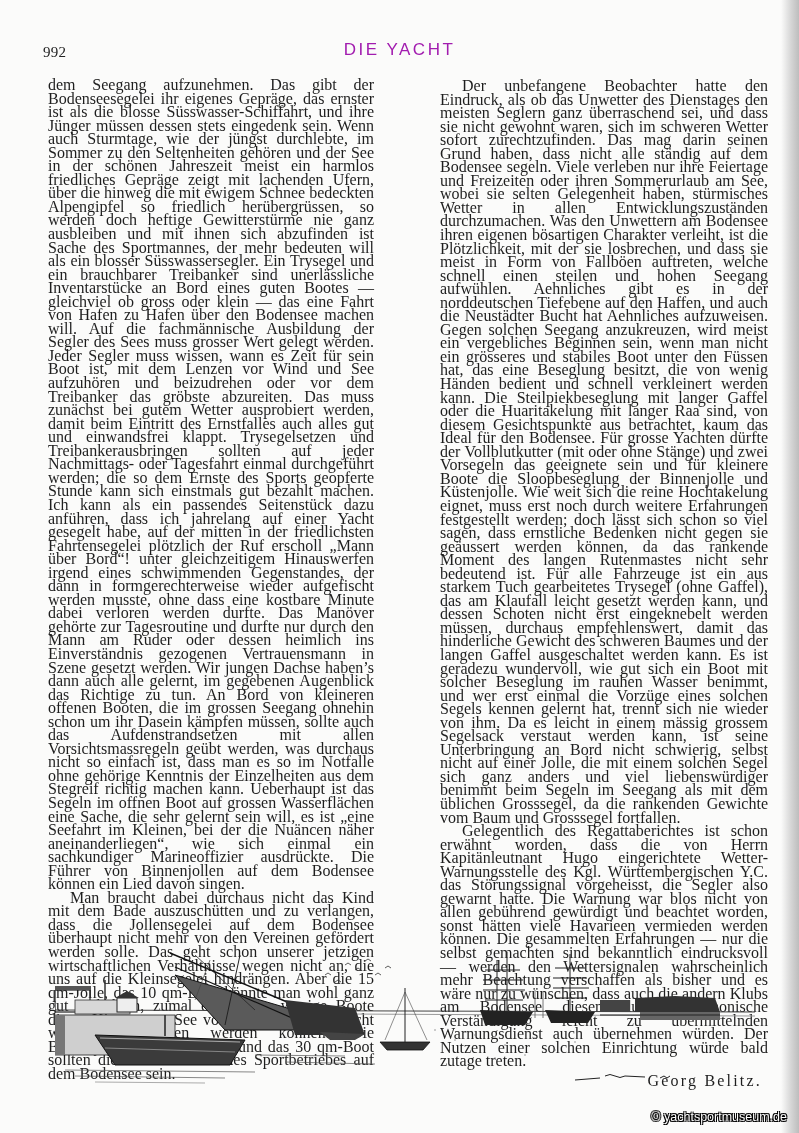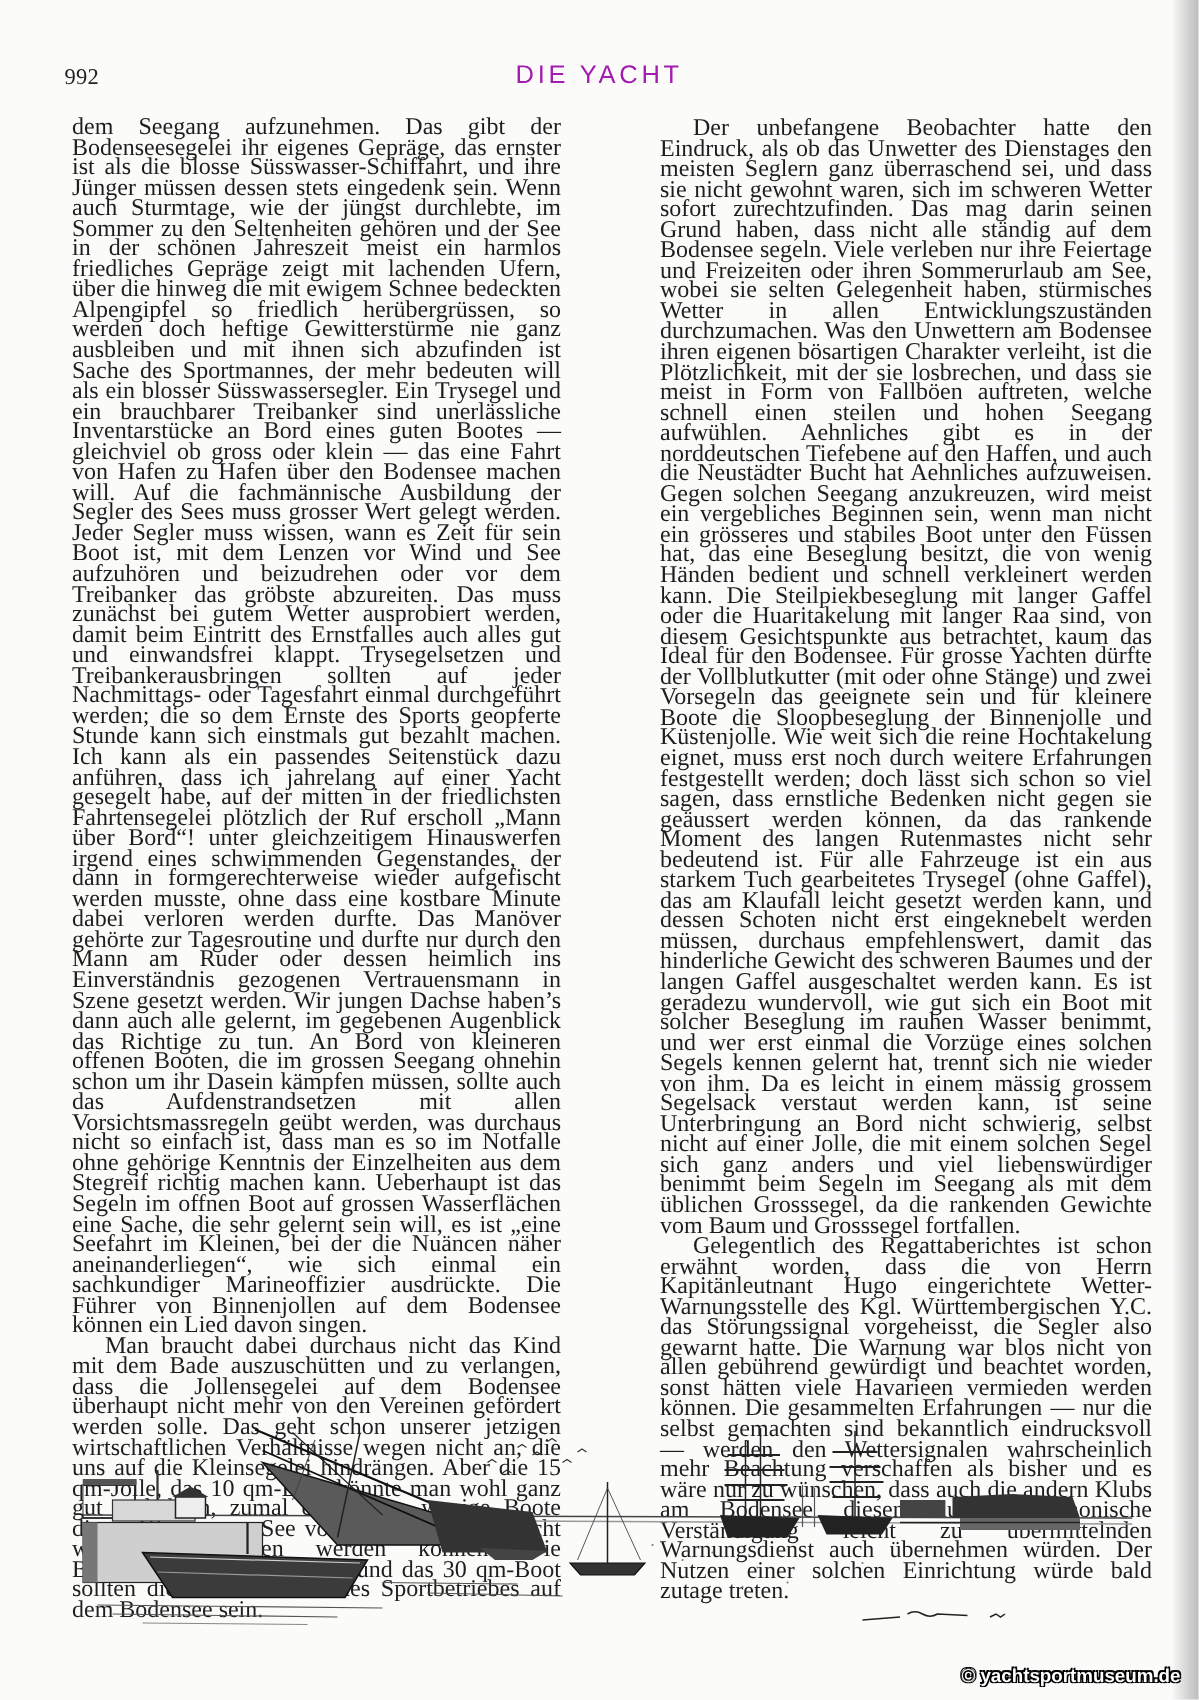--- a/index.html
+++ b/index.html
@@ -34,40 +34,41 @@
   .column p.first-right { text-indent: 22px; }
   .signature {
     text-align: right; letter-spacing: 2.2px; margin-top: 6px; padding-right: 6px;
   }
   .illustration {
     position: absolute; left: 55px; top: 930px; width: 700px; height: 180px;
   }
   .watermark {
     position: absolute; right: 12px; top: 1110px;
     font-family: "Liberation Sans", "DejaVu Sans", sans-serif;
-    font-size: 12.5px; font-weight: bold; color: #fff;
+    font-size: 12.5px; font-weight: normal; color: #fff;
     text-shadow: 0 0 1px #000, 0 0 1px #000, 1px 1px 0 #000, -1px -1px 0 #000, 1px -1px 0 #000, -1px 1px 0 #000;
   }
 </style>
 </head>
 <body>
 
 <div class="gutter-shadow"></div>
 
 <div class="page-number">992</div>
 <div class="running-head">DIE YACHT</div>
 
 <div class="column col-left">
   <p>dem Seegang aufzunehmen. Das gibt der Bodenseesegelei ihr eigenes Gepräge, das ernster ist als die blosse Süsswasser-Schiffahrt, und ihre Jünger müssen dessen stets eingedenk sein. Wenn auch Sturmtage, wie der jüngst durchlebte, im Sommer zu den Seltenheiten gehören und der See in der schönen Jahreszeit meist ein harmlos friedliches Gepräge zeigt mit lachenden Ufern, über die hinweg die mit ewigem Schnee bedeckten Alpengipfel so friedlich herübergrüssen, so werden doch heftige Gewitterstürme nie ganz ausbleiben und mit ihnen sich abzufinden ist Sache des Sportmannes, der mehr bedeuten will als ein blosser Süsswassersegler. Ein Trysegel und ein brauchbarer Treibanker sind unerlässliche Inventarstücke an Bord eines guten Bootes — gleichviel ob gross oder klein — das eine Fahrt von Hafen zu Hafen über den Bodensee machen will. Auf die fachmännische Ausbildung der Segler des Sees muss grosser Wert gelegt werden. Jeder Segler muss wissen, wann es Zeit für sein Boot ist, mit dem Lenzen vor Wind und See aufzuhören und beizudrehen oder vor dem Treibanker das gröbste abzureiten. Das muss zunächst bei gutem Wetter ausprobiert werden, damit beim Eintritt des Ernstfalles auch alles gut und einwandsfrei klappt. Trysegelsetzen und Treibankerausbringen sollten auf jeder Nachmittags- oder Tagesfahrt einmal durchgeführt werden; die so dem Ernste des Sports geopferte Stunde kann sich einstmals gut bezahlt machen. Ich kann als ein passendes Seitenstück dazu anführen, dass ich jahrelang auf einer Yacht gesegelt habe, auf der mitten in der friedlichsten Fahrtensegelei plötzlich der Ruf erscholl „Mann über Bord“! unter gleichzeitigem Hinauswerfen irgend eines schwimmenden Gegenstandes, der dann in formgerechterweise wieder aufgefischt werden musste, ohne dass eine kostbare Minute dabei verloren werden durfte. Das Manöver gehörte zur Tagesroutine und durfte nur durch den Mann am Ruder oder dessen heimlich ins Einverständnis gezogenen Vertrauensmann in Szene gesetzt werden. Wir jungen Dachse haben’s dann auch alle gelernt, im gegebenen Augenblick das Richtige zu tun. An Bord von kleineren offenen Booten, die im grossen Seegang ohnehin schon um ihr Dasein kämpfen müssen, sollte auch das Aufdenstrandsetzen mit allen Vorsichtsmassregeln geübt werden, was durchaus nicht so einfach ist, dass man es so im Notfalle ohne gehörige Kenntnis der Einzelheiten aus dem Stegreif richtig machen kann. Ueberhaupt ist das Segeln im offnen Boot auf grossen Wasserflächen eine Sache, die sehr gelernt sein will, es ist „eine Seefahrt im Kleinen, bei der die Nuäncen näher aneinanderliegen“, wie sich einmal ein sachkundiger Marineoffizier ausdrückte. Die Führer von Binnenjollen auf dem Bodensee können ein Lied davon singen.</p>
   <p class="indent">Man braucht dabei durchaus nicht das Kind mit dem Bade auszuschütten und zu verlangen, dass die Jollensegelei auf dem Bodensee überhaupt nicht mehr von den Vereinen gefördert werden solle. Das geht schon unserer jetzigen wirtschaftlichen Verhältnisse wegen nicht an, die uns auf die Kleinsegelei hindrängen. Aber die 15 qm-Jolle, das 10 qm-Boot könnte man wohl ganz gut entbehren, zumal erst einige wenige Boote dieser Klassen am See vorhanden sind, die leicht wieder abgestossen werden können. Die Binnenjolle, die Küstenjolle und das 30 qm-Boot sollten die untere Grenze des Sportbetriebes auf dem Bodensee sein.</p>
 </div>
 
 <div class="column col-right">
   <p class="first-right">Der unbefangene Beobachter hatte den Eindruck, als ob das Unwetter des Dienstages den meisten Seglern ganz überraschend sei, und dass sie nicht gewohnt waren, sich im schweren Wetter sofort zurechtzufinden. Das mag darin seinen Grund haben, dass nicht alle ständig auf dem Bodensee segeln. Viele verleben nur ihre Feiertage und Freizeiten oder ihren Sommerurlaub am See, wobei sie selten Gelegenheit haben, stürmisches Wetter in allen Entwicklungszuständen durchzumachen. Was den Unwettern am Bodensee ihren eigenen bösartigen Charakter verleiht, ist die Plötzlichkeit, mit der sie losbrechen, und dass sie meist in Form von Fallböen auftreten, welche schnell einen steilen und hohen Seegang aufwühlen. Aehnliches gibt es in der norddeutschen Tiefebene auf den Haffen, und auch die Neustädter Bucht hat Aehnliches aufzuweisen. Gegen solchen Seegang anzukreuzen, wird meist ein vergebliches Beginnen sein, wenn man nicht ein grösseres und stabiles Boot unter den Füssen hat, das eine Beseglung besitzt, die von wenig Händen bedient und schnell verkleinert werden kann. Die Steilpiekbeseglung mit langer Gaffel oder die Huaritakelung mit langer Raa sind, von diesem Gesichtspunkte aus betrachtet, kaum das Ideal für den Bodensee. Für grosse Yachten dürfte der Vollblutkutter (mit oder ohne Stänge) und zwei Vorsegeln das geeignete sein und für kleinere Boote die Sloopbeseglung der Binnenjolle und Küstenjolle. Wie weit sich die reine Hochtakelung eignet, muss erst noch durch weitere Erfahrungen festgestellt werden; doch lässt sich schon so viel sagen, dass ernstliche Bedenken nicht gegen sie geäussert werden können, da das rankende Moment des langen Rutenmastes nicht sehr bedeutend ist. Für alle Fahrzeuge ist ein aus starkem Tuch gearbeitetes Trysegel (ohne Gaffel), das am Klaufall leicht gesetzt werden kann, und dessen Schoten nicht erst eingeknebelt werden müssen, durchaus empfehlenswert, damit das hinderliche Gewicht des schweren Baumes und der langen Gaffel ausgeschaltet werden kann. Es ist geradezu wundervoll, wie gut sich ein Boot mit solcher Beseglung im rauhen Wasser benimmt, und wer erst einmal die Vorzüge eines solchen Segels kennen gelernt hat, trennt sich nie wieder von ihm. Da es leicht in einem mässig grossem Segelsack verstaut werden kann, ist seine Unterbringung an Bord nicht schwierig, selbst nicht auf einer Jolle, die mit einem solchen Segel sich ganz anders und viel liebenswürdiger benimmt beim Segeln im Seegang als mit dem üblichen Grosssegel, da die rankenden Gewichte vom Baum und Grosssegel fortfallen.</p>
   <p class="indent">Gelegentlich des Regattaberichtes ist schon erwähnt worden, dass die von Herrn Kapitänleutnant Hugo eingerichtete Wetter-Warnungsstelle des Kgl. Württembergischen Y.C. das Störungssignal vorgeheisst, die Segler also gewarnt hatte. Die Warnung war blos nicht von allen gebührend gewürdigt und beachtet worden, sonst hätten viele Havarieen vermieden werden können. Die gesammelten Erfahrungen — nur die selbst gemachten sind bekanntlich eindrucksvoll — werden den Wettersignalen wahrscheinlich mehr Beachtung verschaffen als bisher und es wäre nur zu wünschen, dass auch die andern Klubs am Bodensee diesen durch telephonische Verständigung leicht zu übermittelnden Warnungsdienst auch übernehmen würden. Der Nutzen einer solchen Einrichtung würde bald zutage treten.</p>
+  <div class="signature">Georg Belitz.</div>
 </div>
 
 <svg class="illustration" viewBox="0 0 700 180">
   <g stroke="#333" stroke-width="0.8" fill="none">
     <path d="M290 35 l3 -2 l3 2"></path>
       <path d="M300 40 l3 -2 l3 2"></path>
       <path d="M310 31 l3 -2 l3 2"></path>
     <path d="M320 45 l3 -2 l3 2"></path>
       <path d="M270 45 l3 -2 l3 2"></path>
       <path d="M280 52 l3 -2 l3 2"></path>

